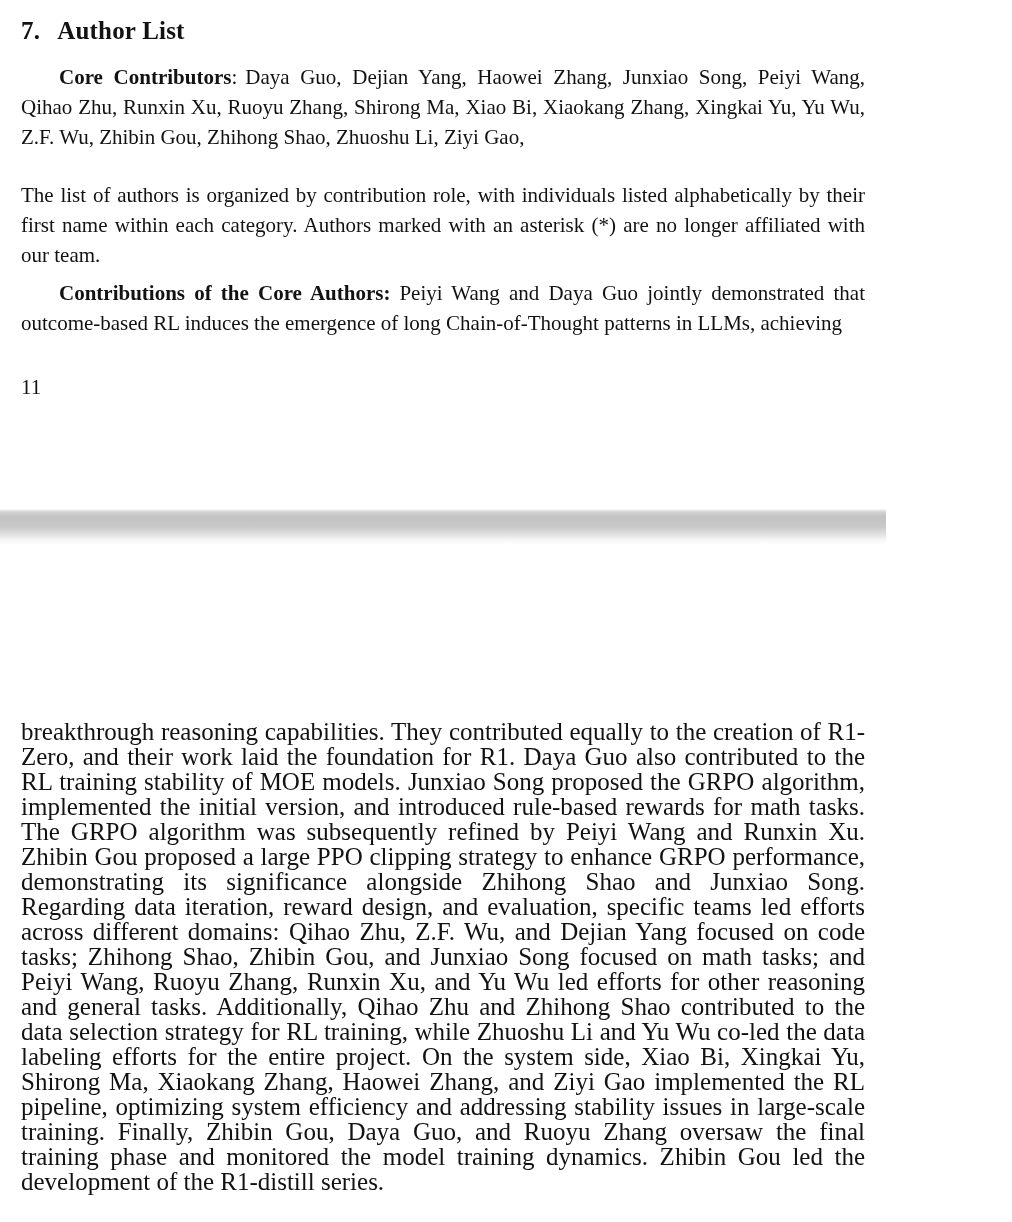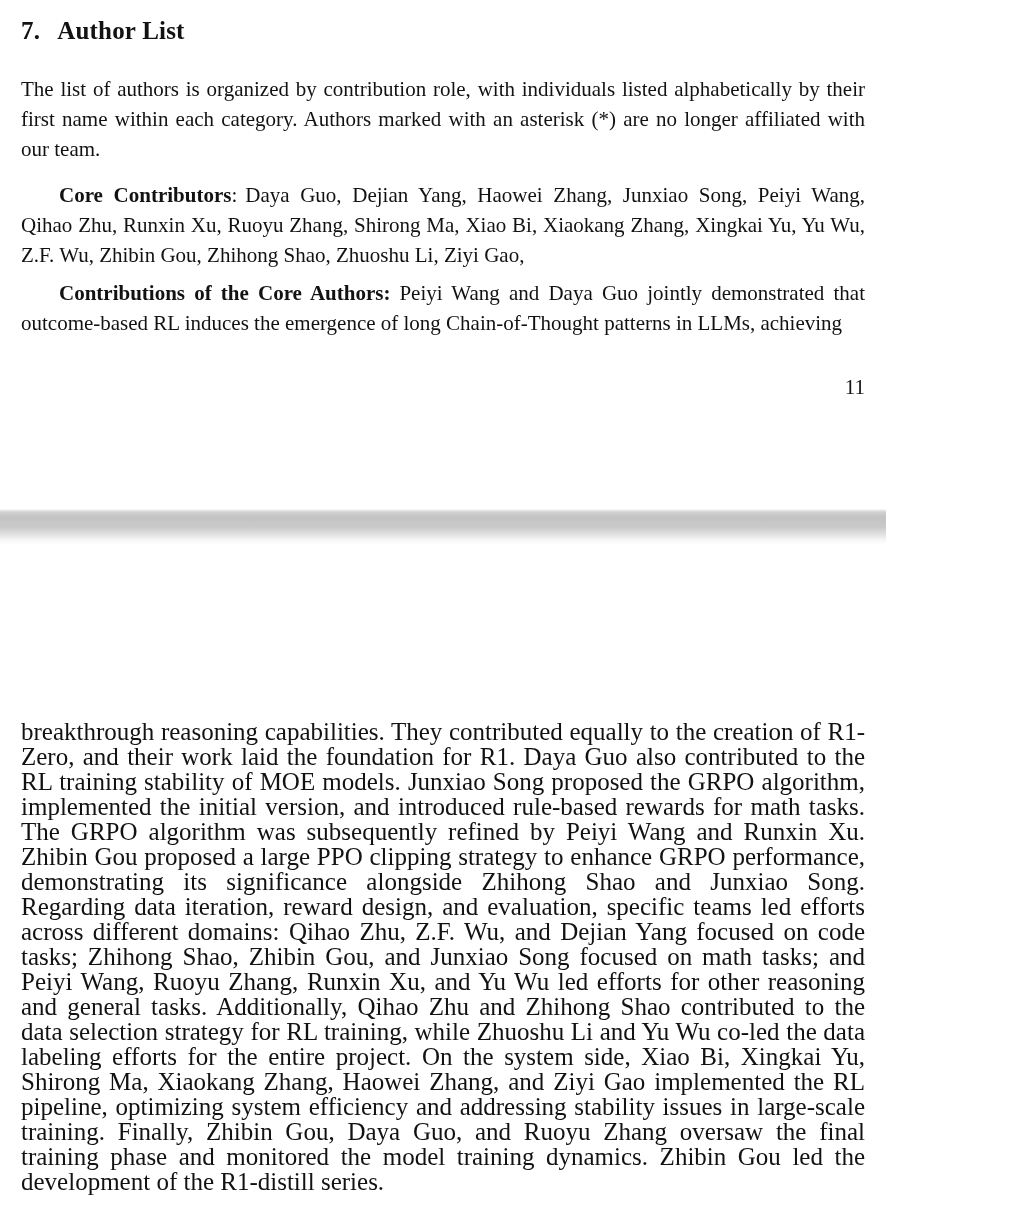--- a/index.html
+++ b/index.html
@@ -56,21 +56,21 @@
   .label-sep {
     margin-right: 8px;
   }
   .label-gap {
     margin-right: 9px;
   }
   .page-number {
     margin-top: 34px;
     font-size: 21px;
     line-height: 30px;
-    text-align: right;
+    text-align: left;
   }
   .gap-above-separator {
     height: 107px;
   }
   .page-separator {
     height: 36px;
     width: 1012px;
     background: linear-gradient(
       to bottom,
       #fbfbfb 0px,
@@ -94,23 +94,23 @@
 </style>
 </head>
 <body>
 
 <div class="sheet">
 
   <div class="content">
 
     <h1 class="section-heading"><span class="sec-num">7.</span><span>Author List</span></h1>
 
+    <p class="body-par indented core-contribs"><span class="bold-label">Core Contributors</span><span class="label-sep">:</span><span>Daya Guo, Dejian Yang, Haowei Zhang, Junxiao Song, Peiyi Wang, Qihao Zhu, Runxin Xu, Ruoyu Zhang, Shirong Ma, Xiao Bi, Xiaokang Zhang, Xingkai Yu, Yu Wu, Z.F. Wu, Zhibin Gou, Zhihong Shao, Zhuoshu Li, Ziyi Gao,</span></p>
+
     <p class="body-par intro">The list of authors is organized by contribution role, with individuals listed alphabetically by their first name within each category. Authors marked with an asterisk (*) are no longer affiliated with our team.</p>
-
-    <p class="body-par indented core-contribs"><span class="bold-label">Core Contributors</span><span class="label-sep">:</span><span>Daya Guo, Dejian Yang, Haowei Zhang, Junxiao Song, Peiyi Wang, Qihao Zhu, Runxin Xu, Ruoyu Zhang, Shirong Ma, Xiao Bi, Xiaokang Zhang, Xingkai Yu, Yu Wu, Z.F. Wu, Zhibin Gou, Zhihong Shao, Zhuoshu Li, Ziyi Gao,</span></p>
 
     <p class="body-par indented contribs"><span class="bold-label label-gap">Contributions of the Core Authors:</span><span>Peiyi Wang and Daya Guo jointly demonstrated that outcome-based RL induces the emergence of long Chain-of-Thought patterns in LLMs, achieving</span></p>
 
     <div class="page-number">11</div>
   </div>
 
   <div class="gap-above-separator"></div>
 
   <div class="page-separator"></div>
 

